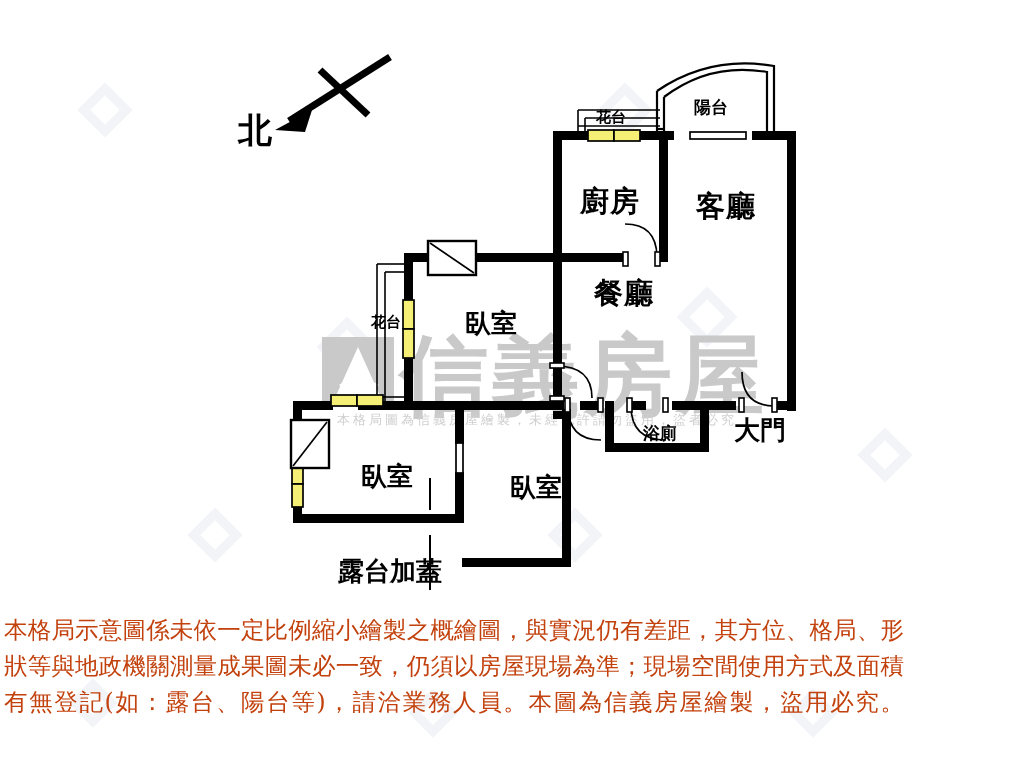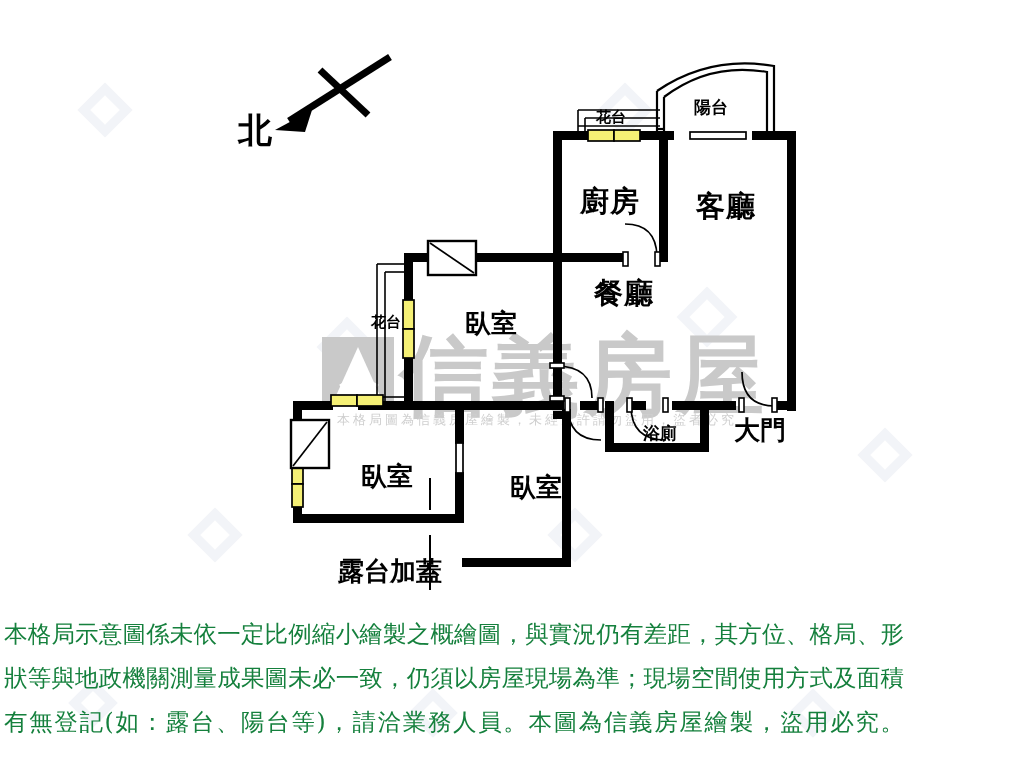--- a/index.html
+++ b/index.html
@@ -80,22 +80,22 @@
   
   #disclaimer {
     position: absolute;
     left: 0;
     top: 612px;
     width: 908px;
     padding: 0 4px;
     box-sizing: border-box;
     font-family: "DejaVu Serif", "Liberation Serif", serif;
     font-size: 23.5px;
-    line-height: 44px;
-    color: #15803d;
+    line-height: 36px;
+    color: #c2410c;
     letter-spacing: 0px;
     text-align: justify;
     text-align-last: justify;
   }
   #disclaimer p { margin: 0; }
 </style>
 </head>
 <body>
 
 <div id="plan-root">

